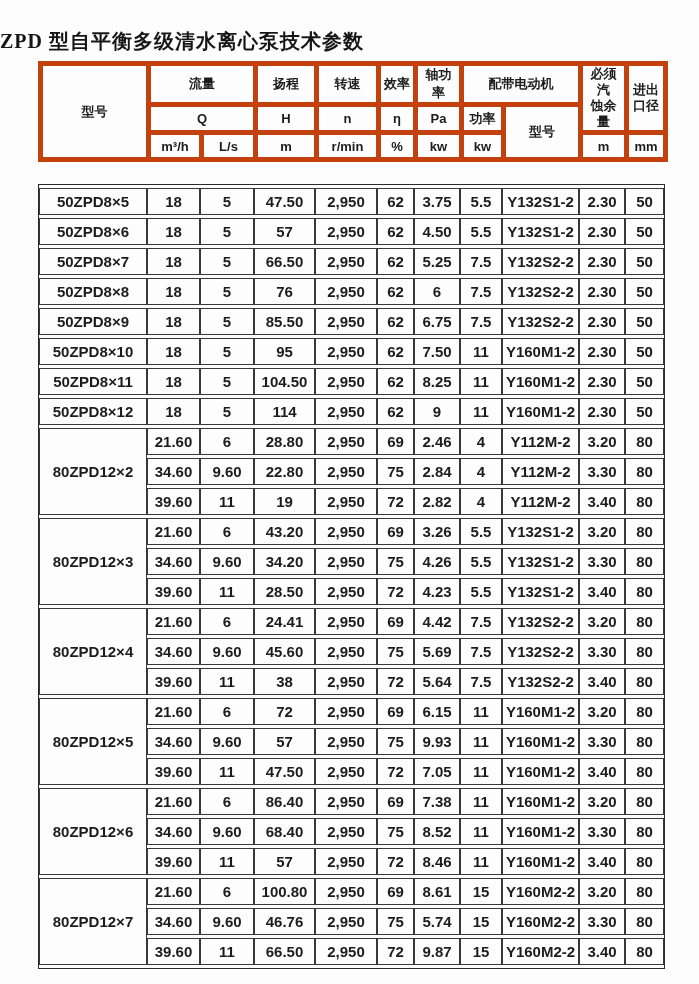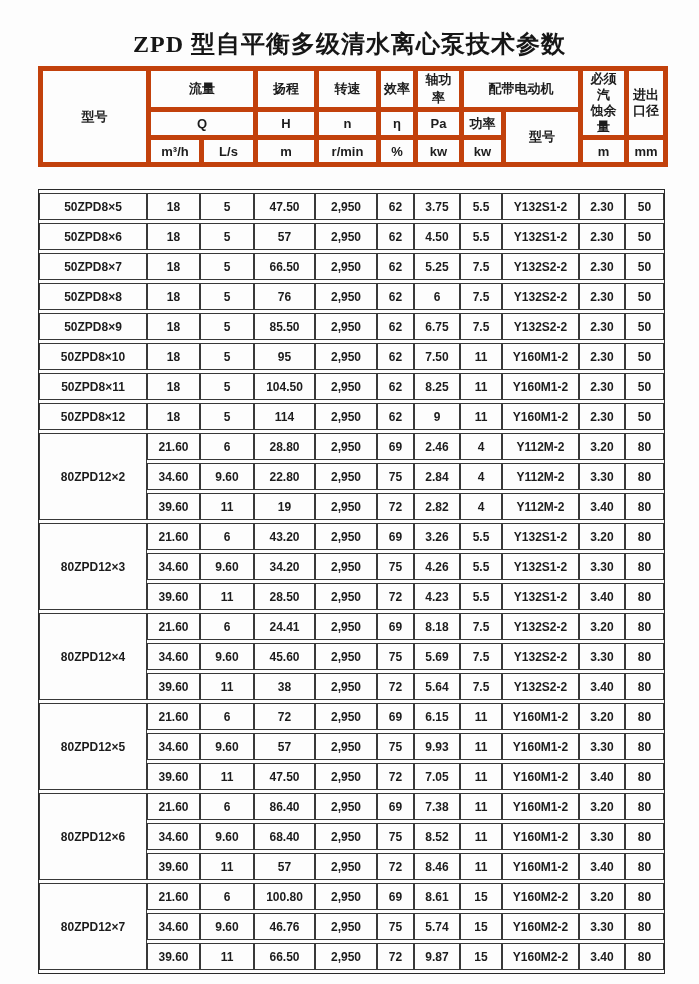--- a/index.html
+++ b/index.html
@@ -13,23 +13,23 @@
     -webkit-font-smoothing: antialiased;
   }
   .page {
     width: 699px;
     height: 984px;
     overflow: hidden;
     position: relative;
   }
   .doc-title {
     margin: 28px 0 6px 0;
-    text-align: center;
+    text-align: left;
     font-family: "Liberation Serif", serif;
-    font-size: 24px;
+    font-size: 20px;
     font-weight: 600;
     letter-spacing: 1px;
     color: #161616;
   }
   .tbl-wrap {
     width: 627px;
     margin-left: 38px;
   }
   table {
     table-layout: fixed;
@@ -51,21 +51,21 @@
     height: 22px;
     overflow: hidden;
   }
   .two-line { white-space: pre-line; line-height: 16px; }
   
   table.data-tbl {
     margin-top: 22px;
     border-collapse: separate;
     border-spacing: 0 3px;
     border: 1px solid #2a2a2a;
-    font-size: 12px;
+    font-size: 15px;
   }
   table.data-tbl td {
     border: 1px solid #383838;
     text-align: center;
     vertical-align: middle;
     padding: 0 2px;
     height: 25px;
     overflow: hidden;
   }
 </style>
@@ -322,21 +322,21 @@
             <td>3.40</td>
             <td>80</td>
           </tr>
           <tr>
             <td rowspan="3">80ZPD12×4</td>
             <td>21.60</td>
             <td>6</td>
             <td>24.41</td>
             <td>2,950</td>
             <td>69</td>
-            <td>8.18</td>
+            <td>4.42</td>
             <td>7.5</td>
             <td>Y132S2-2</td>
             <td>3.20</td>
             <td>80</td>
           </tr>
           <tr>
             <td>34.60</td>
             <td>9.60</td>
             <td>45.60</td>
             <td>2,950</td>

